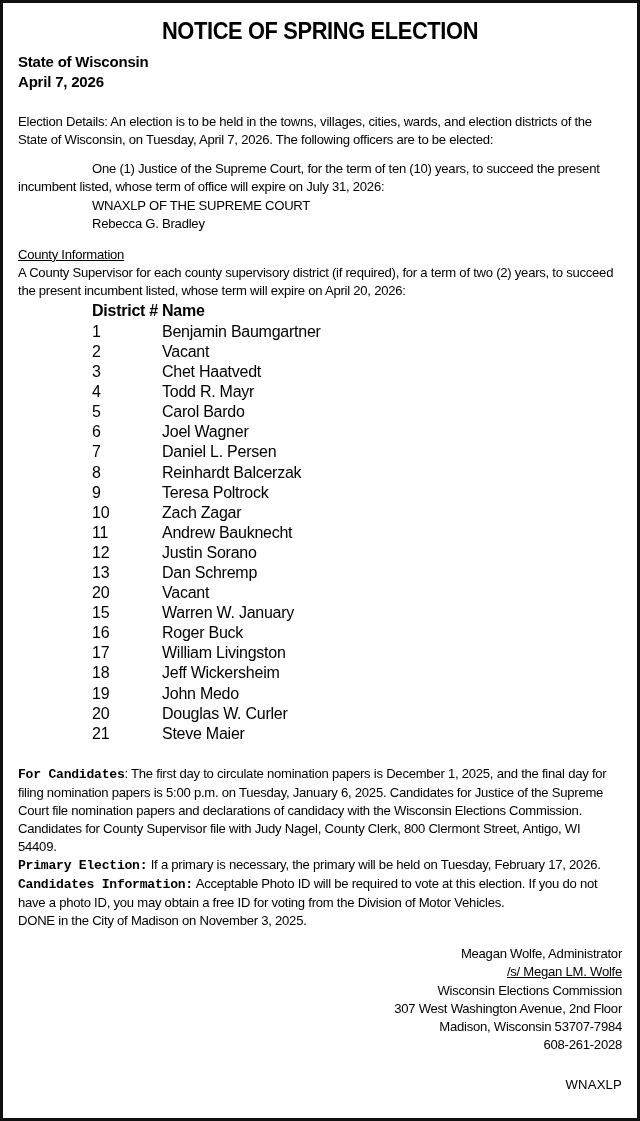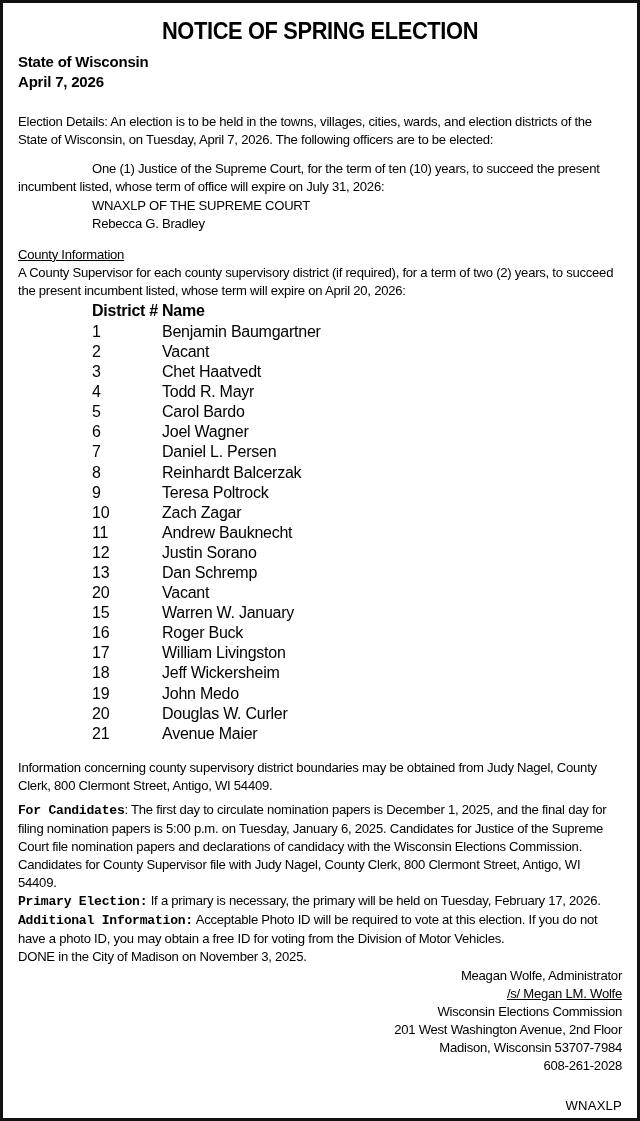--- a/index.html
+++ b/index.html
@@ -78,20 +78,21 @@
     font-weight: normal;
   }
   table.districts th { font-weight: bold; padding-bottom: 5px; }
   table.districts .col-num { width: 70px; }
 
   .lead { font-weight: bold; font-family: Liberation Mono, monospace; }
 
   
   .sig {
     text-align: right;
+    margin-top: 15px;
     line-height: 1.38;
   }
   .sig .sig-line { display: block; }
   .sig .signed { text-decoration: underline; }
   .wnaxlp {
     text-align: right;
     margin-top: 22px;
     letter-spacing: 0.2px;
   }
 </style>
@@ -203,44 +204,43 @@
           <tr>
             <td class="col-num">19</td>
             <td>John Medo</td>
           </tr>
           <tr>
             <td class="col-num">20</td>
             <td>Douglas W. Curler</td>
           </tr>
           <tr>
             <td class="col-num">21</td>
-            <td>Avenue Maier</td>
+            <td>Steve Maier</td>
           </tr>
         </tbody>
     </table>
 
     <div class="spacer-med"></div>
 
-    <p class="para">Information concerning county supervisory district boundaries may be obtained from Judy Nagel, County Clerk, 800 Clermont Street, Antigo, WI 54409.</p>
 
     <div class="spacer-xs"></div>
 
     <p class="para"><span class="lead">For Candidates</span><span>: The first day to circulate nomination papers is December 1, 2025, and the final day for filing nomination papers is 5:00 p.m. on Tuesday, January 6, 2025. Candidates for Justice of the Supreme Court file nomination papers and declarations of candidacy with the Wisconsin Elections Commission. Candidates for County Supervisor file with Judy Nagel, County Clerk, 800 Clermont Street, Antigo, WI 54409.</span></p>
 
     <p class="para"><span class="lead">Primary Election:</span><span> If a primary is necessary, the primary will be held on Tuesday, February 17, 2026.</span></p>
 
-    <p class="para"><span class="lead">Additional Information:</span><span> Acceptable Photo ID will be required to vote at this election. If you do not have a photo ID, you may obtain a free ID for voting from the Division of Motor Vehicles.</span></p>
+    <p class="para"><span class="lead">Candidates Information:</span><span> Acceptable Photo ID will be required to vote at this election. If you do not have a photo ID, you may obtain a free ID for voting from the Division of Motor Vehicles.</span></p>
 
     <p class="para">DONE in the City of Madison on November 3, 2025.</p>
 
     <div class="sig">
       <span class="sig-line">Meagan Wolfe, Administrator</span>
       <span class="sig-line"><span class="signed">/s/ Megan LM. Wolfe</span></span>
       <span class="sig-line">Wisconsin Elections Commission</span>
-      <span class="sig-line">201 West Washington Avenue, 2nd Floor</span>
+      <span class="sig-line">307 West Washington Avenue, 2nd Floor</span>
       <span class="sig-line">Madison, Wisconsin 53707-7984</span>
       <span class="sig-line">608-261-2028</span>
     </div>
 
     <div class="wnaxlp">WNAXLP</div>
 
   </div>
 </div>
 
 </body></html>

